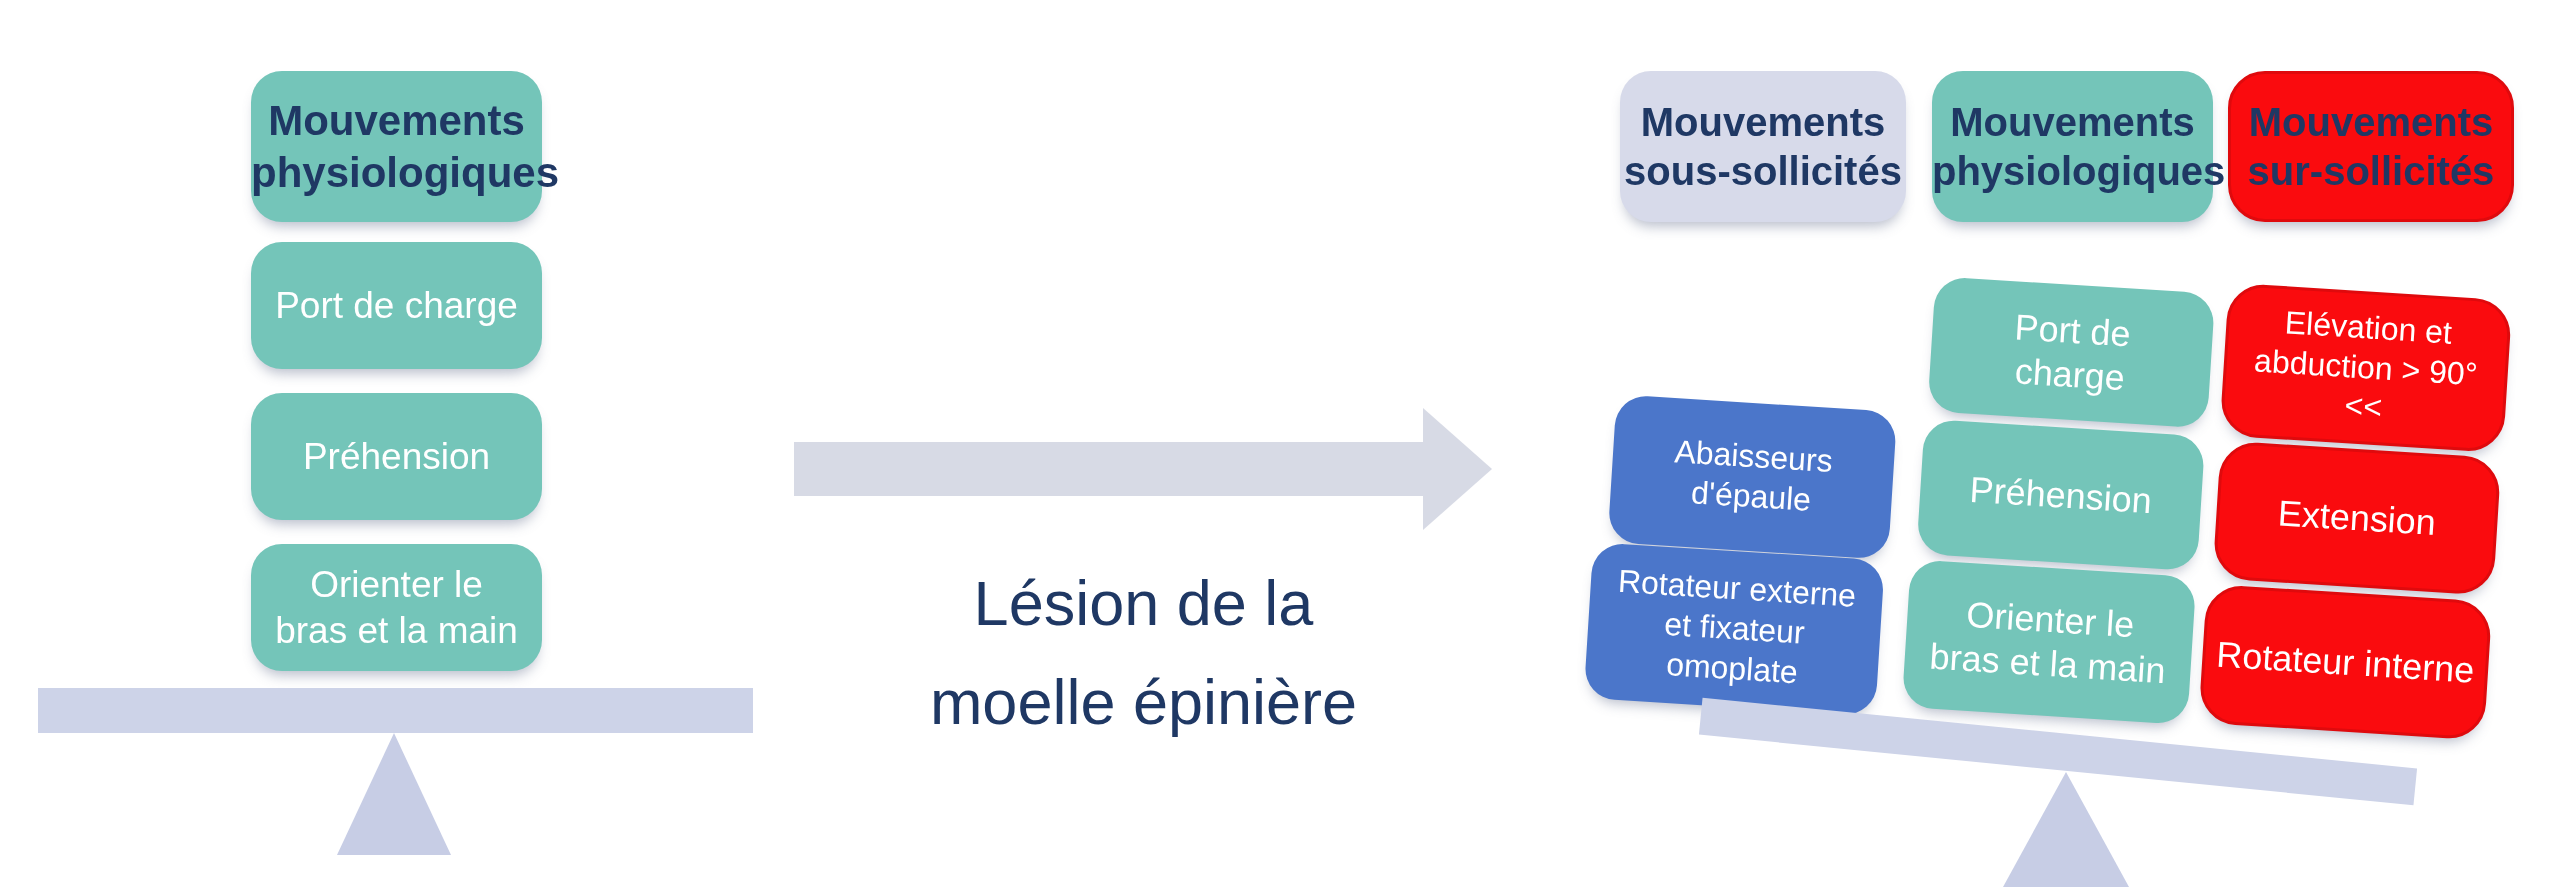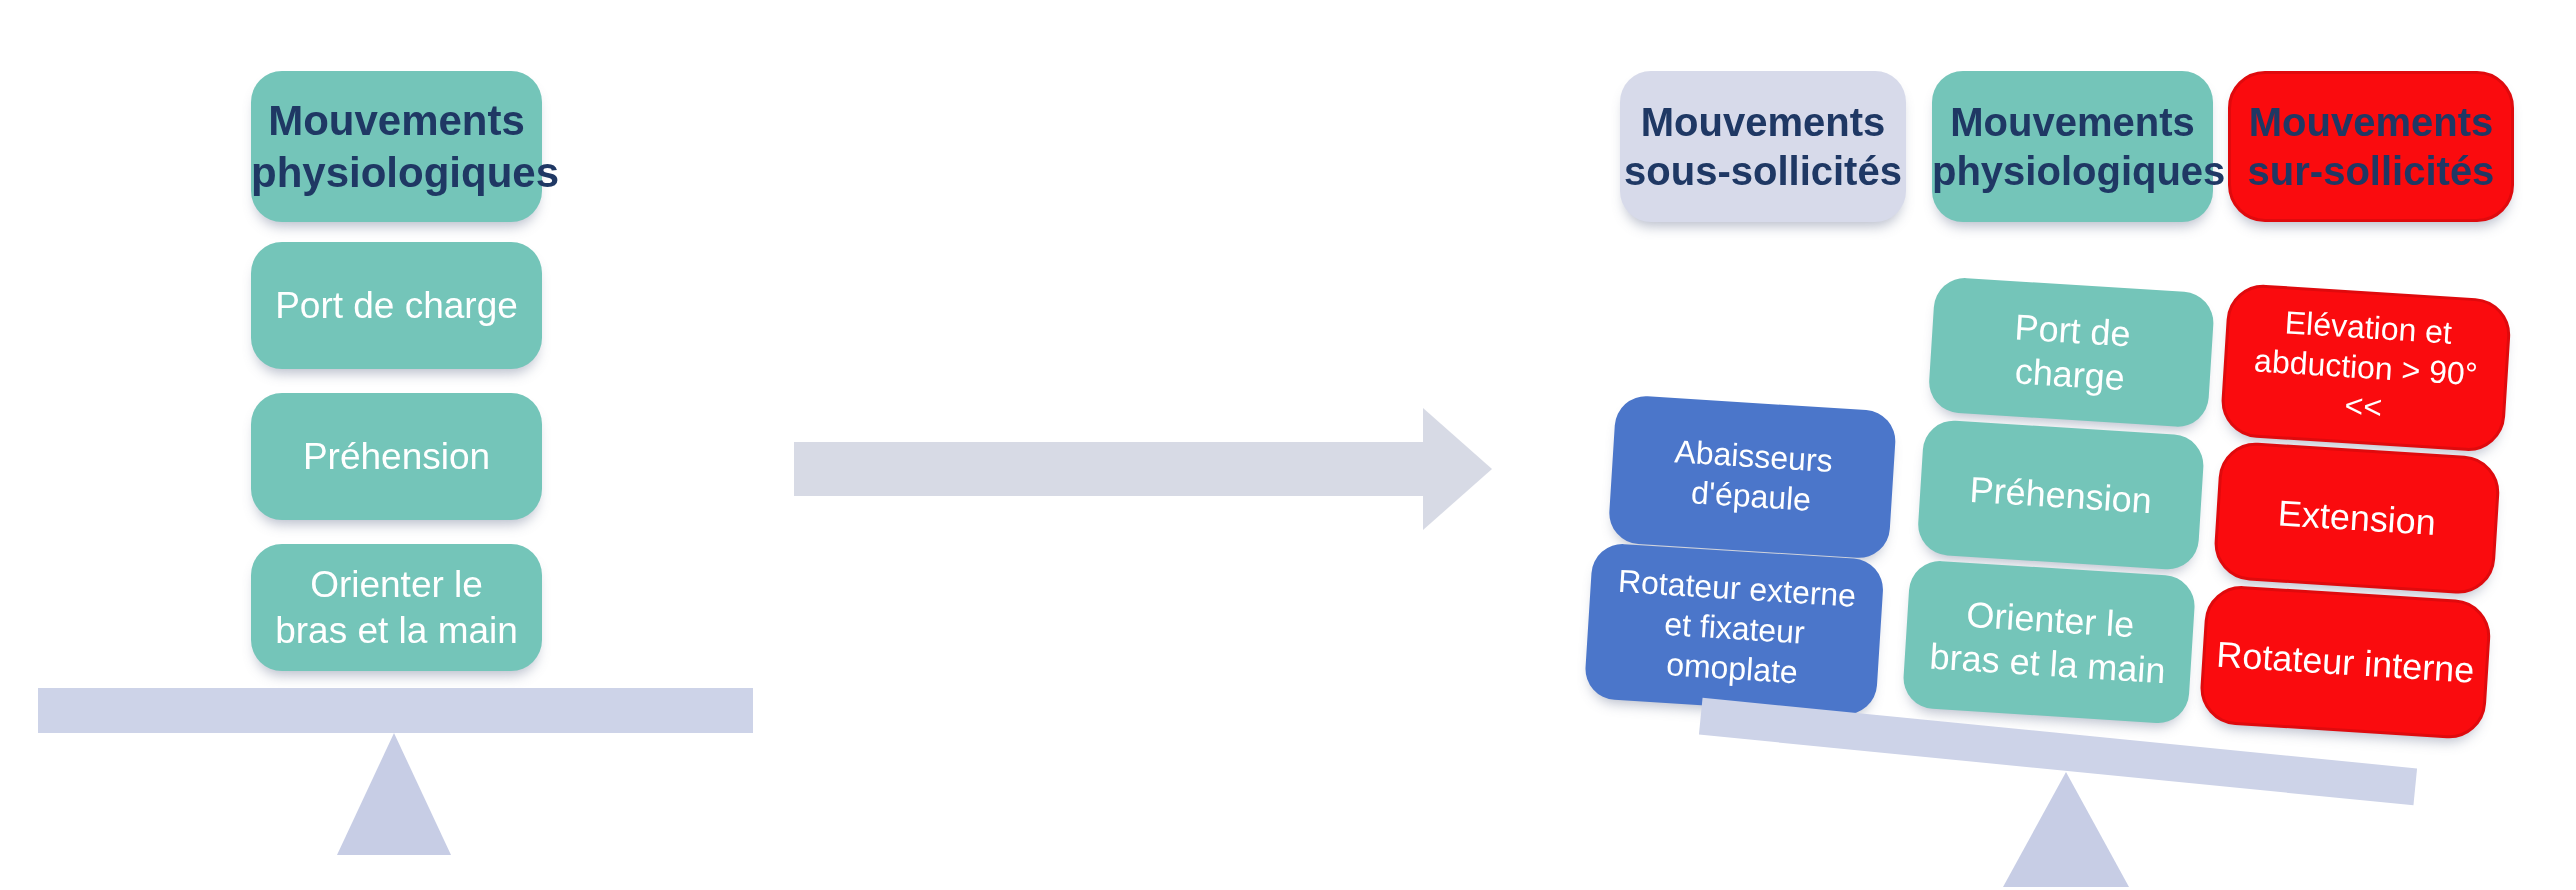--- a/index.html
+++ b/index.html
@@ -64,20 +64,22 @@
   <div class="box teal-bg white-lbl fs58" style="left:251px;top:544px;width:291px;height:127px;">
     <span class="lbl">Orienter le
 bras et la main</span>
   </div>
 
   <div class="beam" style="left:38px;top:688px;width:715px;height:45px;"></div>
   <div class="tri" style="left:337px;top:733px;border-left:57px solid transparent;border-right:57px solid transparent;border-bottom:122px solid var(--fulcrum);"></div>
 
   <div class="arrow-shaft"></div>
   <div class="arrow-head"></div>
+  <div class="caption">Lésion de la
+moelle épinière</div>
 
   <div class="box lav-bg hdr" style="left:1620px;top:71px;width:286px;height:151px;">
     <span class="lbl">Mouvements
 sous-sollicités</span>
   </div>
   <div class="box teal-bg hdr" style="left:1932px;top:71px;width:281px;height:151px;">
     <span class="lbl">Mouvements
 physiologiques</span>
   </div>
   <div class="box red-bg hdr" style="left:2228px;top:71px;width:286px;height:151px;">

